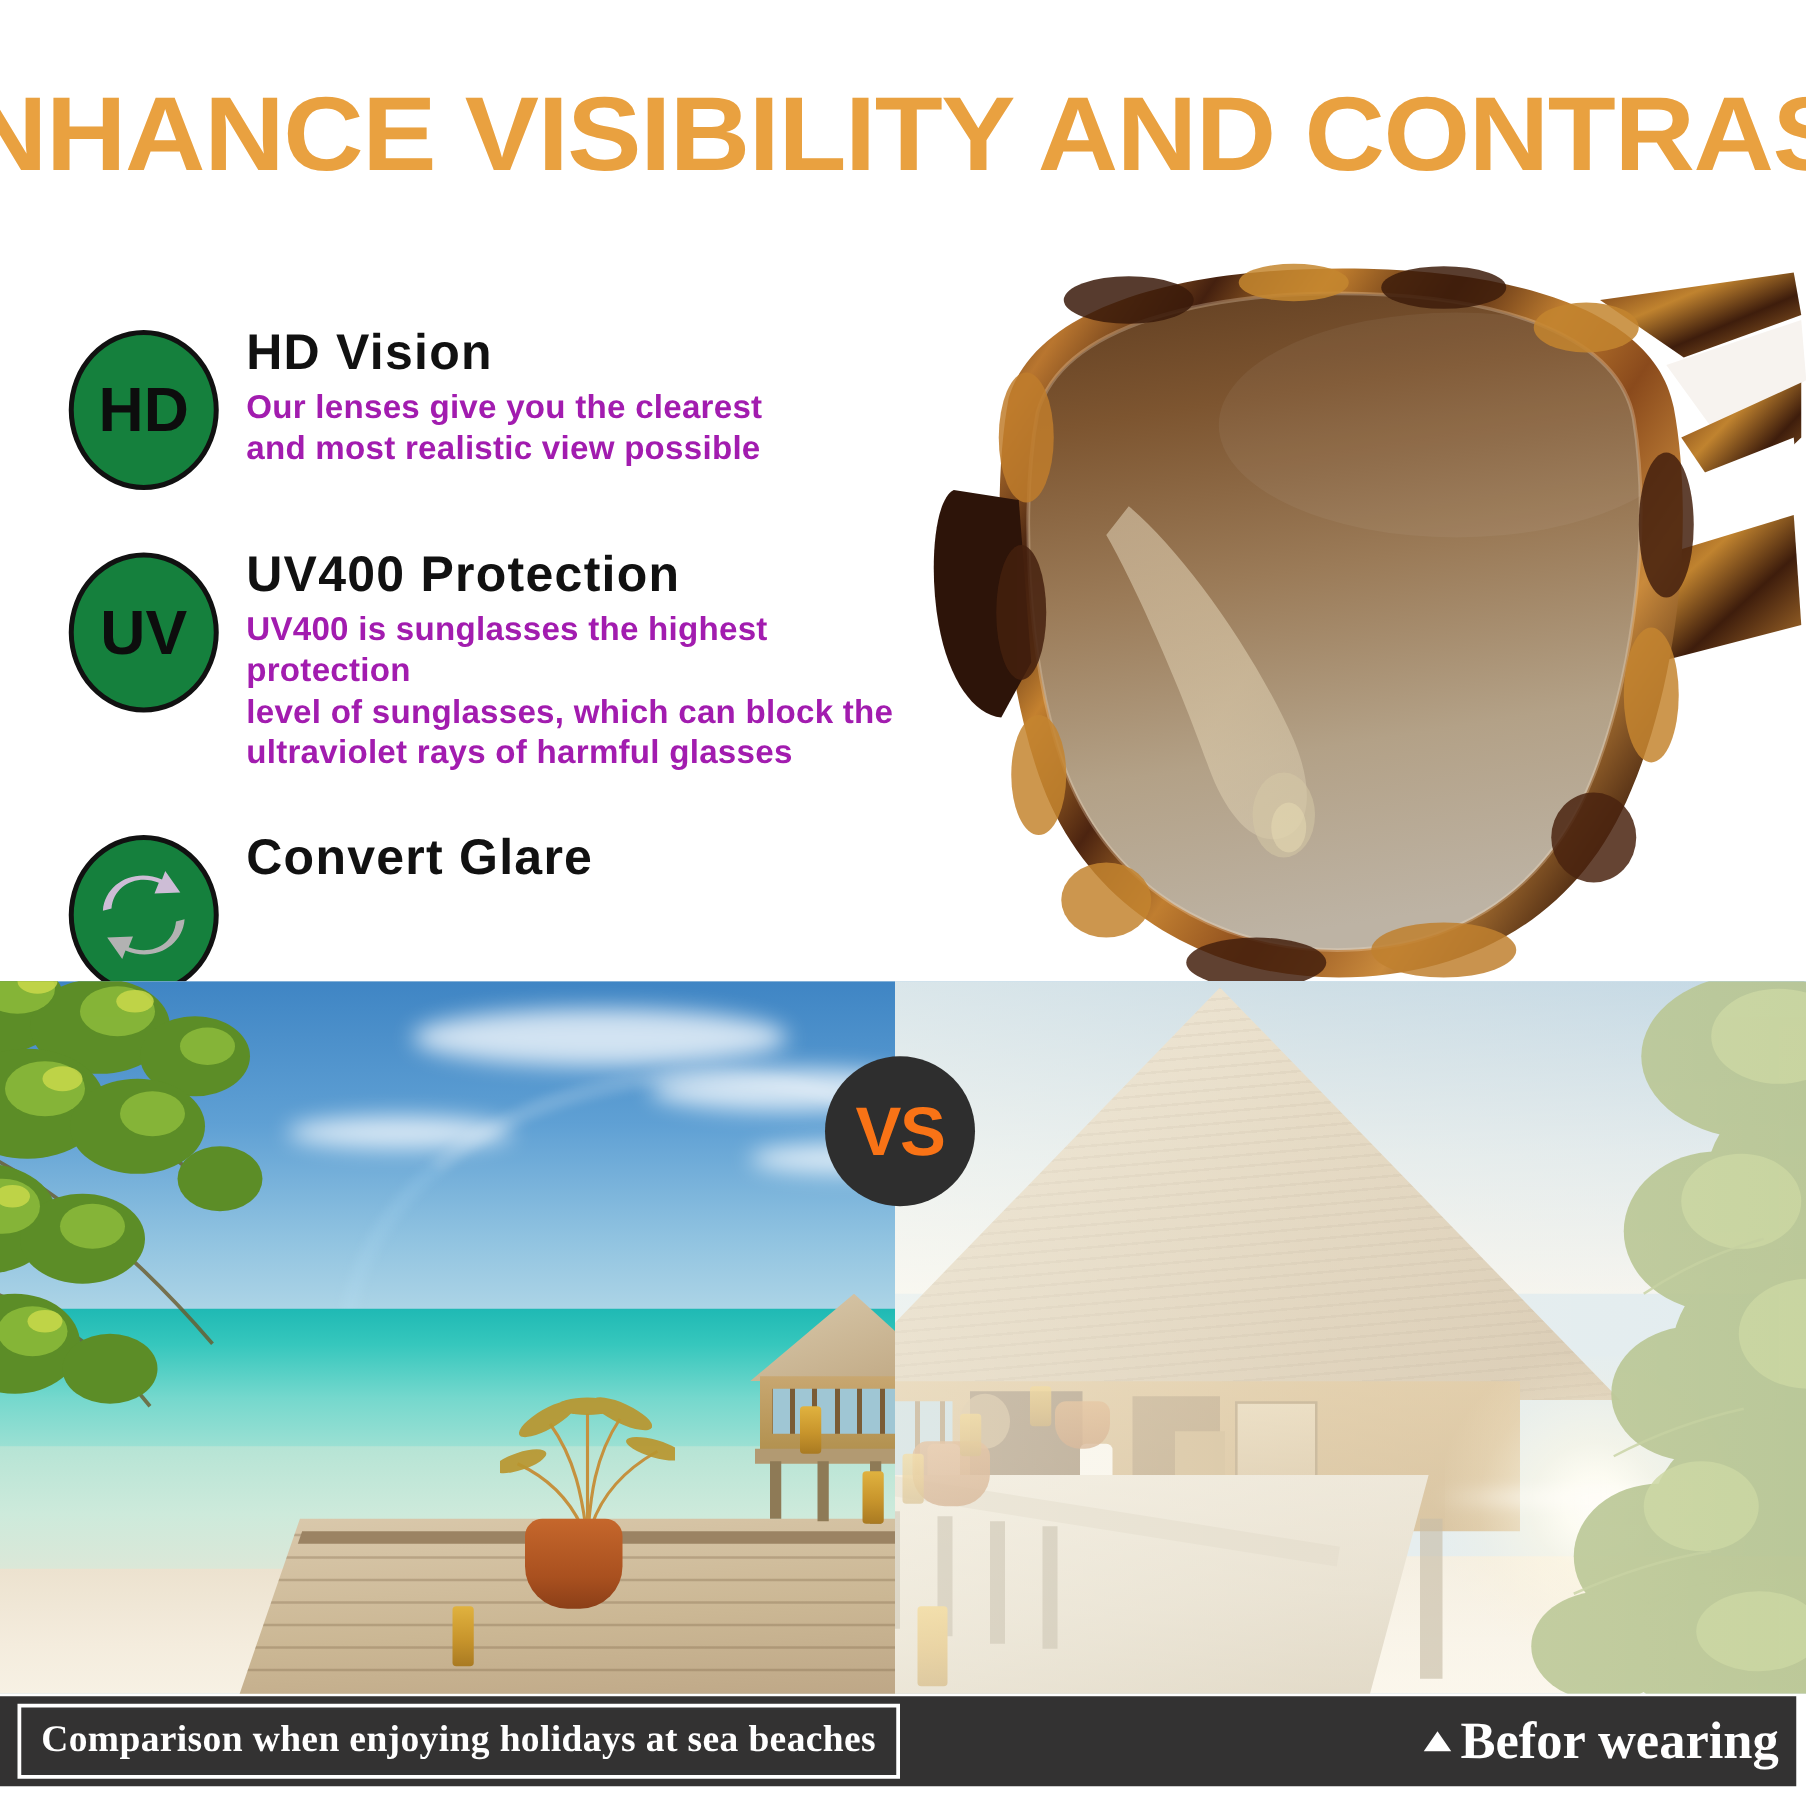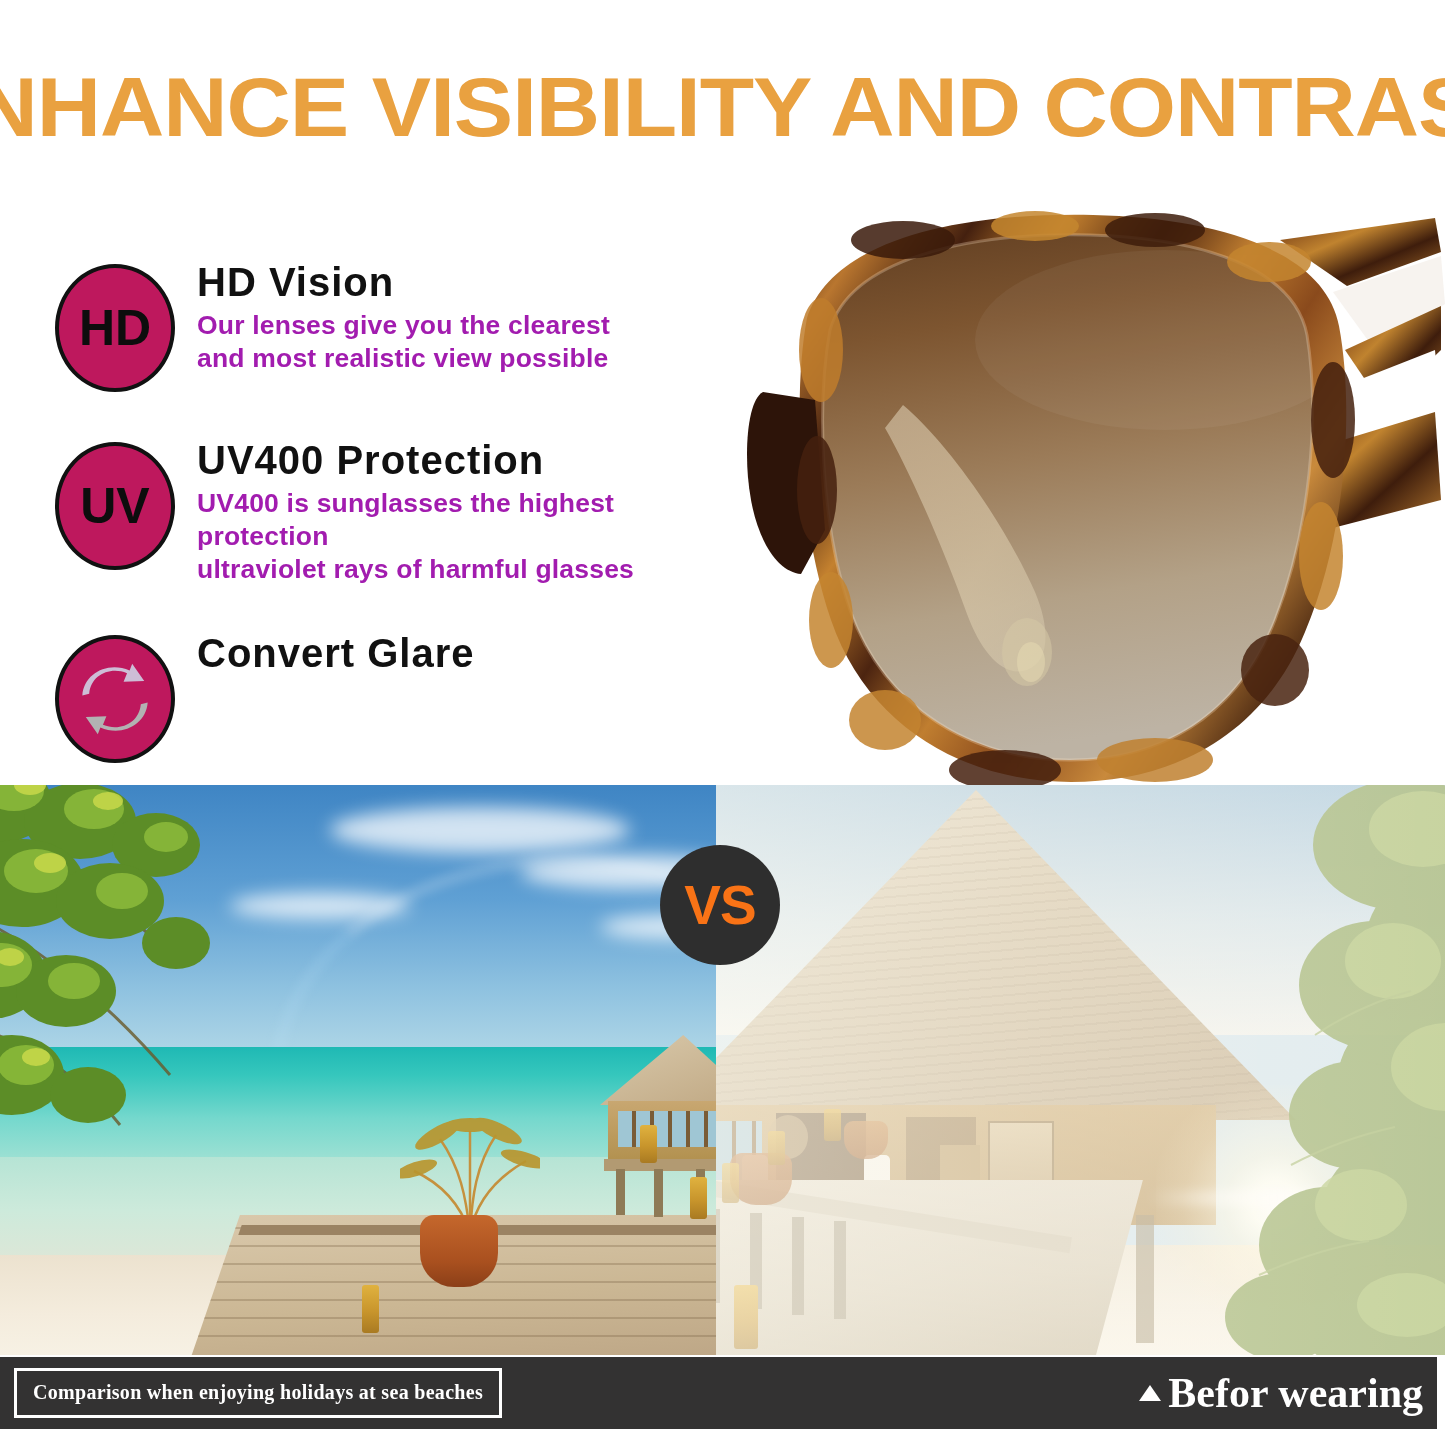--- a/index.html
+++ b/index.html
@@ -15,21 +15,21 @@
     color:#e9a140;letter-spacing:-1px;
     transform:scaleX(1.06);transform-origin:center center;
     white-space:nowrap;
   }
 
   
   .features{position:absolute;left:55px;top:258px;width:680px;}
   .feature{position:relative;display:flex;align-items:flex-start;margin-bottom:44px;}
   .badge{
     flex:0 0 auto;width:120px;height:128px;border:4px solid #111;
-    border-radius:50%;background:#be185d;
+    border-radius:50%;background:#15803d;
     display:flex;align-items:center;justify-content:center;
     margin-right:22px;margin-top:6px;box-sizing:border-box;
   }
   .badge-text{
     font-family:"Liberation Sans",sans-serif;font-weight:bold;
     font-size:50px;color:#0d0d0d;letter-spacing:0px;line-height:1;
   }
   .badge svg{display:block;}
   .ftext{flex:1 1 auto;padding-top:2px;}
   .ftitle{
@@ -126,21 +126,21 @@
     display:flex;align-items:center;color:#fff;
     font-family:"Liberation Serif",serif;font-weight:bold;
     font-size:42px;line-height:1;white-space:nowrap;letter-spacing:0px;
   }
   .tri{display:inline-block;width:0;height:0;margin-right:7px;
     border-left:11px solid transparent;border-right:11px solid transparent;
     border-bottom:16px solid #fff;}
   .bb-center{
     border:3px solid #ffffff;padding:11px 16px 13px 16px;
     color:#fff;font-family:"Liberation Serif",serif;font-weight:bold;
-    font-size:20px;line-height:1;white-space:nowrap;letter-spacing:.3px;
+    font-size:30px;line-height:1;white-space:nowrap;letter-spacing:.3px;
   }
 </style>
 </head>
 <body>
 
 <div id="page">
 
   <div class="headline">ENHANCE VISIBILITY AND CONTRAST</div>
 
   <div class="features">
@@ -159,20 +159,21 @@
     </div>
 
     <div class="feature">
       <div class="badge">
         <span class="badge-text">UV</span>
       </div>
       <div class="ftext">
         <p class="ftitle">UV400 Protection</p>
         <p class="fdesc">
           <span>UV400 is sunglasses the highest protection</span>
+          <span>level of sunglasses, which can block the</span>
           <span>ultraviolet rays of harmful glasses</span>
         </p>
       </div>
     </div>
 
     <div class="feature">
       <div class="badge">
         <svg width="86" height="86" viewBox="0 0 100 100" aria-hidden="true">
           <path d="M20 44 C22 22 44 12 64 20 L60 30 L84 29 L70 9 L67 17 C42 6 14 20 12 46 Z" fill="#cdbdd6"></path>
           <path d="M80 56 C78 78 56 88 36 80 L40 70 L16 71 L30 91 L33 83 C58 94 86 80 88 54 Z" fill="#b2b2b2"></path>

